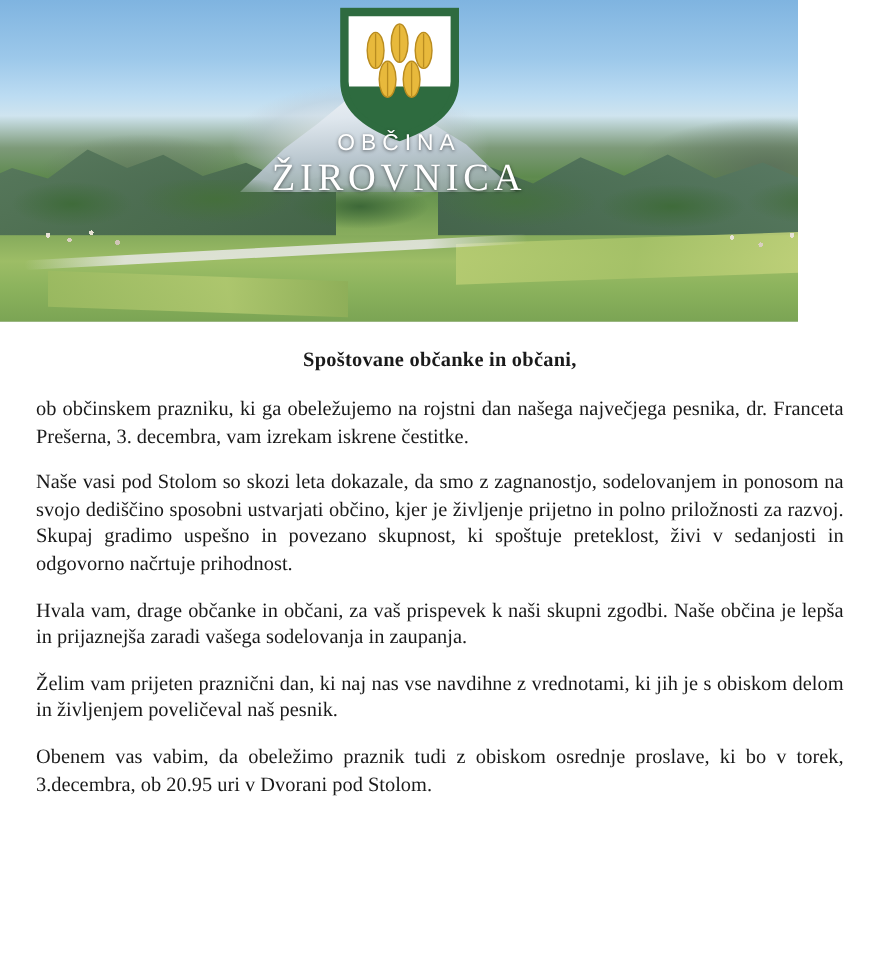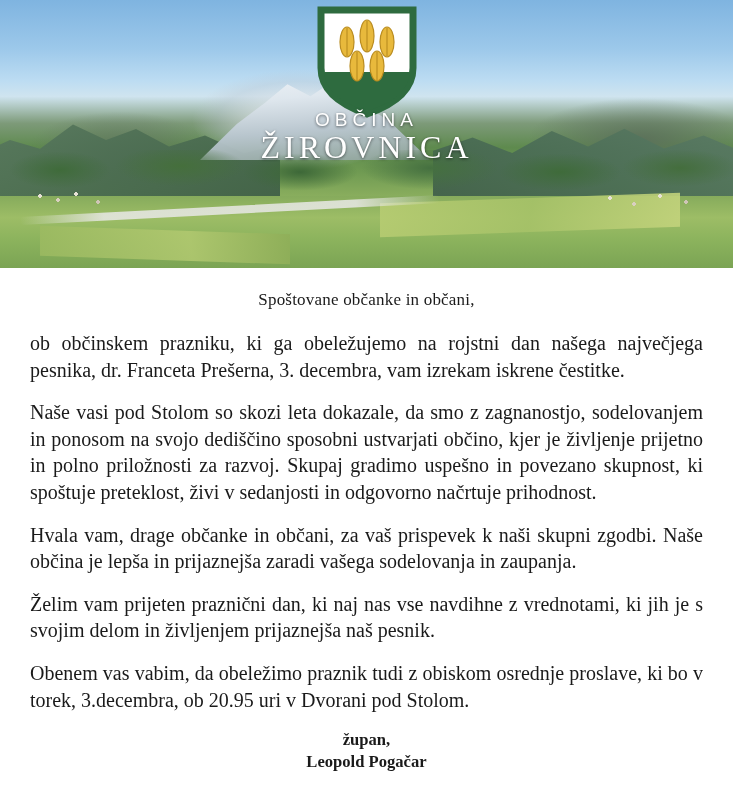--- a/index.html
+++ b/index.html
@@ -12,21 +12,21 @@
     width: 733px;
     height: 796px;
     font-family: "Liberation Serif", serif;
     color: #1a1a1a;
     overflow: hidden;
   }
 
   
   .hero {
     position: relative;
-    width: 733px;
+    width: 665px;
     height: 268px;
     overflow: hidden;
     
     background:
       
       radial-gradient(ellipse 160px 60px at 640px 140px, rgba(90,110,90,0.9) 0%, rgba(90,110,90,0) 70%),
       radial-gradient(ellipse 130px 55px at 120px 150px, rgba(95,115,95,0.85) 0%, rgba(95,115,95,0) 70%),
       
       radial-gradient(ellipse 150px 70px at 300px 120px, rgba(235,238,242,0.95) 0%, rgba(190,200,210,0.35) 55%, rgba(190,200,210,0) 72%),
       linear-gradient(#7fb4e0 0%, #9cc8ea 18%, #bcdcf2 30%, #cfe4ef 36%, #7d9a79 46%, #5e8a4e 55%, #6f9a52 64%, #86ab5c 72%, #9cbb68 80%, #7da257 88%, #6d9550 100%);
@@ -133,27 +133,27 @@
     display: block;
     font-weight: normal;
   }
 
   
   .letter {
     padding: 22px 30px 0 30px;
   }
   .salutation {
     text-align: center;
-    font-weight: normal;
+    font-weight: bold;
     font-size: 17px;
     margin: 0 0 20px 0;
     letter-spacing: .2px;
   }
   .letter p.body {
-    font-size: 20px;
+    font-size: 17px;
     line-height: 1.33;
     text-align: justify;
     margin: 0 0 16px 0;
     hyphens: none;
   }
   .letter p.body:last-of-type { margin-bottom: 16px; }
 
   .signature {
     text-align: center;
     font-weight: bold;
@@ -200,20 +200,16 @@
     <span class="big">ŽIROVNICA</span>
   </div>
 </div>
 
 <div class="letter">
   <p class="salutation">Spoštovane občanke in občani,</p>
 
   <p class="body">ob občinskem prazniku, ki ga obeležujemo na rojstni dan našega največjega pesnika, dr. Franceta Prešerna, 3. decembra, vam izrekam iskrene čestitke.</p>
   <p class="body">Naše vasi pod Stolom so skozi leta dokazale, da smo z zagnanostjo, sodelovanjem in ponosom na svojo dediščino sposobni ustvarjati občino, kjer je življenje prijetno in polno priložnosti za razvoj. Skupaj gradimo uspešno in povezano skupnost, ki spoštuje preteklost, živi v sedanjosti in odgovorno načrtuje prihodnost.</p>
   <p class="body">Hvala vam, drage občanke in občani, za vaš prispevek k naši skupni zgodbi. Naše občina je lepša in prijaznejša zaradi vašega sodelovanja in zaupanja.</p>
-  <p class="body">Želim vam prijeten praznični dan, ki naj nas vse navdihne z vrednotami, ki jih je s svojim delom in življenjem prijaznejša naš pesnik.</p>
+  <p class="body">Želim vam prijeten praznični dan, ki naj nas vse navdihne z vrednotami, ki jih je s obiskom delom in življenjem poveličeval naš pesnik.</p>
   <p class="body">Obenem vas vabim, da obeležimo praznik tudi z obiskom osrednje proslave, ki bo v torek, 3.decembra, ob 20.95 uri v Dvorani pod Stolom.</p>
 
-  <div class="signature">
-    <span class="role">župan,</span>
-    <span class="name">Leopold Pogačar</span>
-  </div>
 </div>
 
 </body></html>

